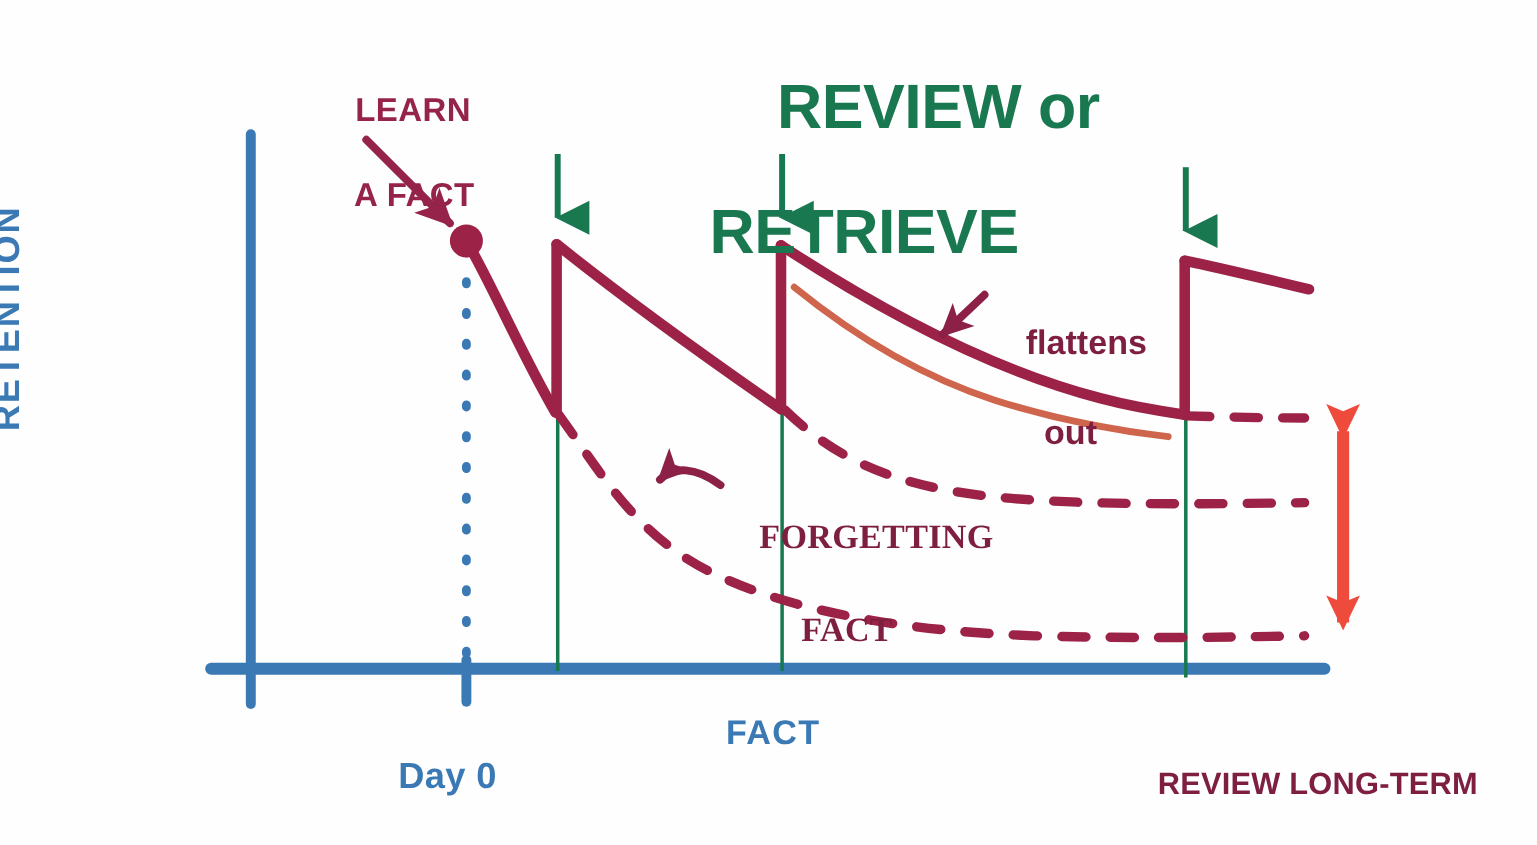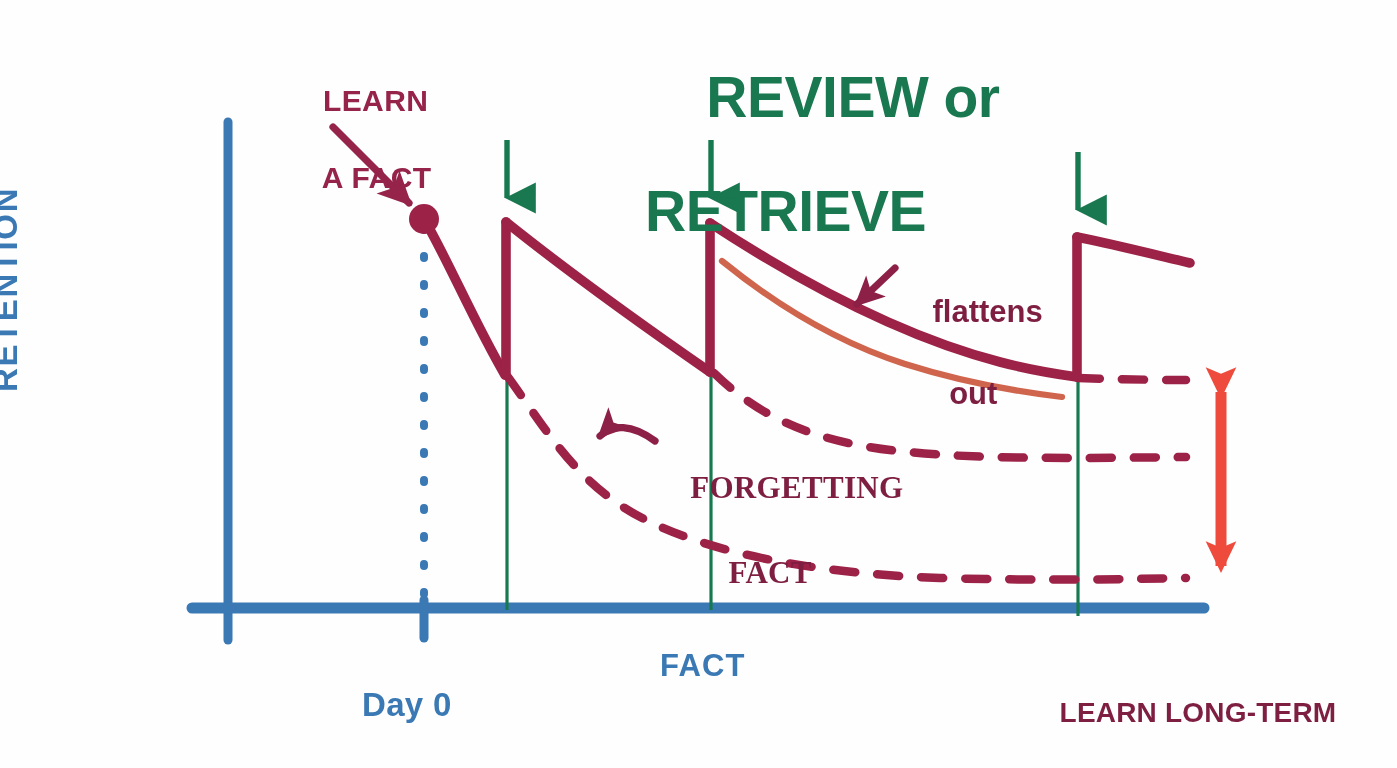--- a/index.html
+++ b/index.html
@@ -212,17 +212,17 @@
     <span>flattens</span><br>
     <span>out</span>
   </div>
 
   <div class="txt" id="label-forgetting">
     <span>FORGETTING</span><br>
     <span>FACT</span>
   </div>
 
   <div class="txt" id="label-better">
-    <span>LEARN LONG-TERM</span><br>
+    <span>REVIEW LONG-TERM</span><br>
     
   </div>
 
 </div>
 
 </body></html>

